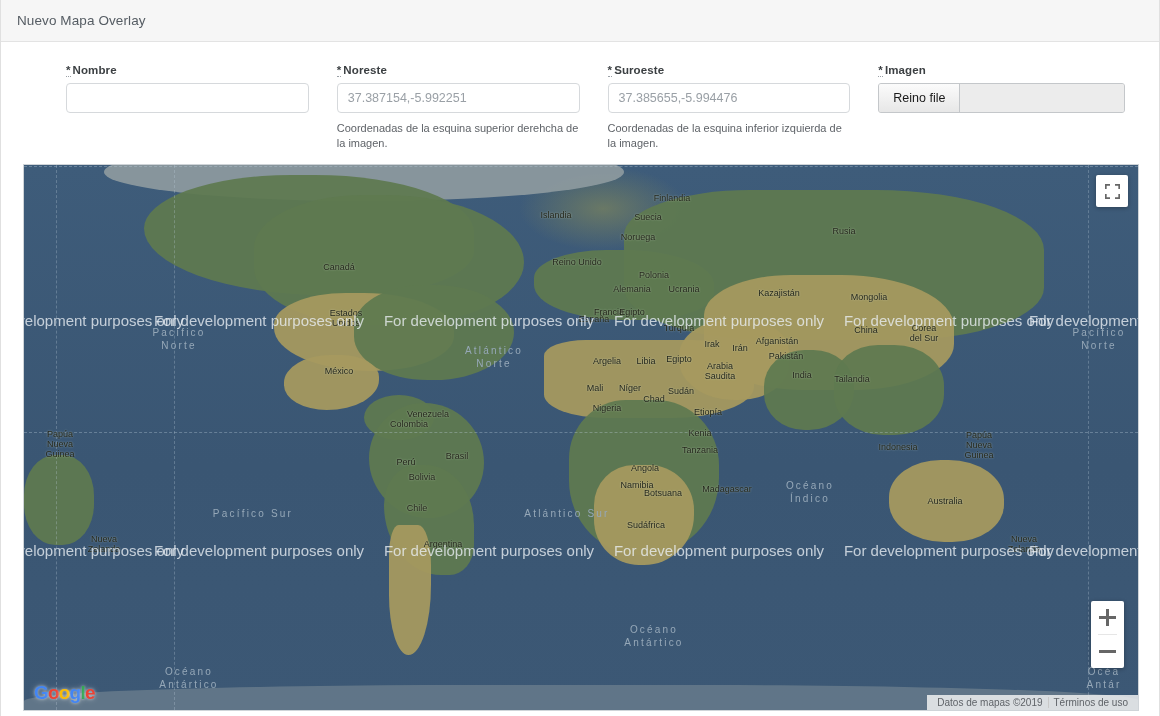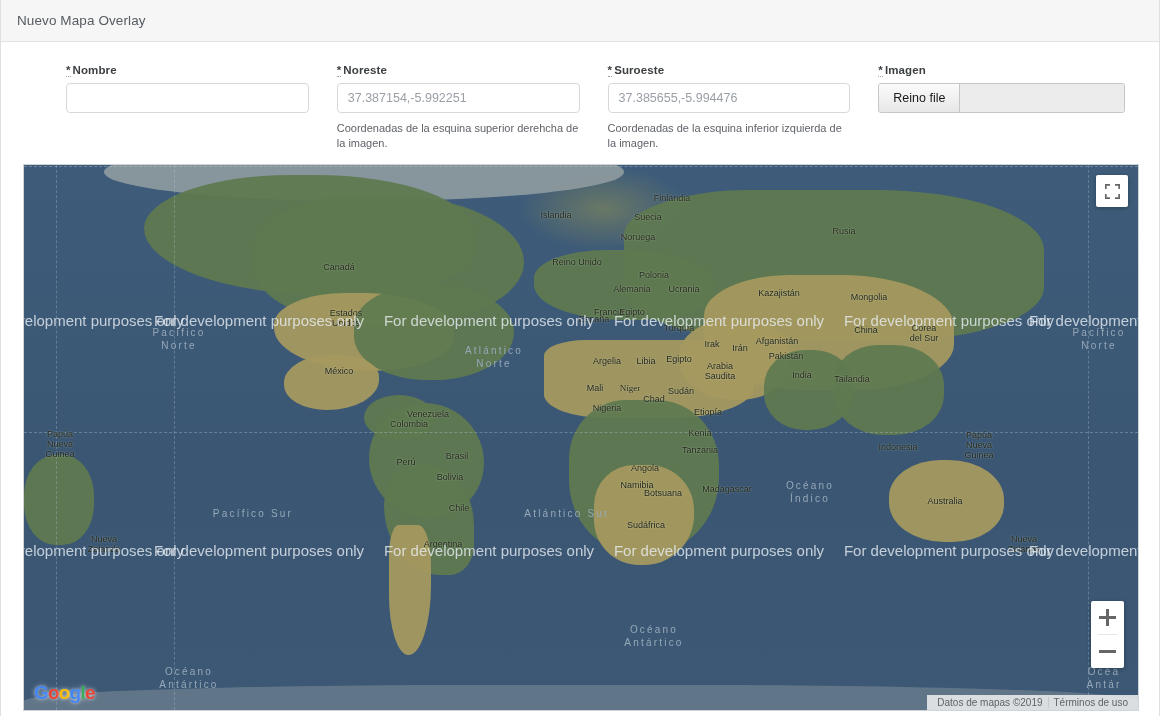--- a/index.html
+++ b/index.html
@@ -371,45 +371,45 @@
           <div class="lbl country" style="left: 762px; top: 191px;">Pakistán</div>
           <div class="lbl country" style="left: 583px; top: 196px;">Argelia</div>
           <div class="lbl country" style="left: 622px; top: 196px;">Libia</div>
           <div class="lbl country" style="left: 655px; top: 194px;">Egipto</div>
           <div class="lbl country" style="left: 696px; top: 206px;">Arabia
 Saudita</div>
           <div class="lbl country" style="left: 778px; top: 210px;">India</div>
           <div class="lbl country" style="left: 828px; top: 214px;">Tailandia</div>
           <div class="lbl country" style="left: 315px; top: 206px;">México</div>
           <div class="lbl country" style="left: 571px; top: 223px;">Mali</div>
-          <div class="lbl country" style="left: 606px; top: 223px; font-family: Liberation Serif, serif;">Níger</div>
+          <div class="lbl country" style="left: 606px; top: 223px;">Níger</div>
           <div class="lbl country" style="left: 630px; top: 234px;">Chad</div>
           <div class="lbl country" style="left: 657px; top: 226px;">Sudán</div>
           <div class="lbl country" style="left: 583px; top: 243px;">Nigeria</div>
           <div class="lbl country" style="left: 684px; top: 247px;">Etiopía</div>
           <div class="lbl country" style="left: 404px; top: 249px;">Venezuela</div>
           <div class="lbl country" style="left: 385px; top: 259px;">Colombia</div>
           <div class="lbl country" style="left: 676px; top: 268px;">Kenia</div>
           <div class="lbl country" style="left: 36px; top: 279px;">Papúa
 Nueva
 Guinea</div>
           <div class="lbl country" style="left: 955px; top: 280px;">Papúa
 Nueva
 Guinea</div>
           <div class="lbl country" style="left: 874px; top: 282px;">Indonesia</div>
           <div class="lbl country" style="left: 676px; top: 285px; text-align: center;">Tanzania</div>
           <div class="lbl country" style="left: 433px; top: 291px;">Brasil</div>
           <div class="lbl country" style="left: 382px; top: 297px;">Perú</div>
-          <div class="lbl country" style="left: 422px; top: 312px; padding-left: 8px;">Bolivia</div>
+          <div class="lbl country" style="left: 394px; top: 312px; padding-left: 8px;">Bolivia</div>
           <div class="lbl country" style="left: 621px; top: 303px;">Angola</div>
           <div class="lbl country" style="left: 613px; top: 320px;">Namibia</div>
           <div class="lbl country" style="left: 639px; top: 328px;">Botsuana</div>
           <div class="lbl country" style="left: 703px; top: 324px;">Madagascar</div>
           <div class="lbl country" style="left: 921px; top: 336px;">Australia</div>
-          <div class="lbl country" style="left: 393px; top: 343px; margin-left: 42px;">Chile</div>
+          <div class="lbl country" style="left: 393px; top: 343px;">Chile</div>
           <div class="lbl country" style="left: 622px; top: 360px;">Sudáfrica</div>
           <div class="lbl country" style="left: 419px; top: 379px;">Argentina</div>
           <div class="lbl country" style="left: 1000px; top: 379px;">Nueva
 Zelanda</div>
           <div class="lbl country" style="left: 80px; top: 379px;">Nueva
 Zelanda</div>
           <div class="lbl ocean" style="left: 155px; top: 174px;">Pacífico
 Norte</div>
           <div class="lbl ocean" style="left: 470px; top: 168px; margin-top: 24px;">Atlántico
 Norte</div>

